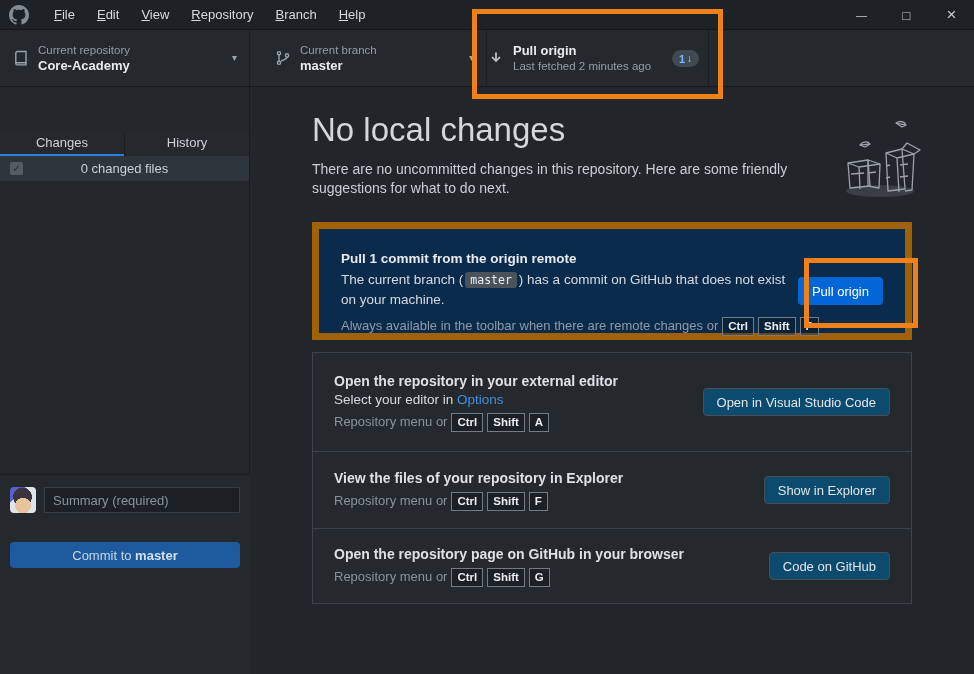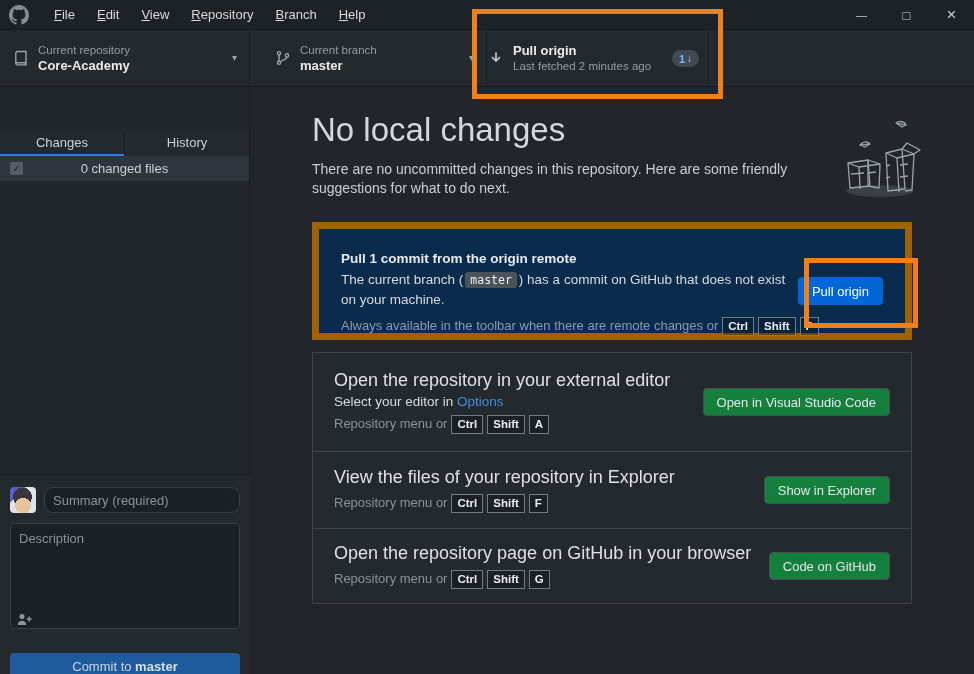--- a/index.html
+++ b/index.html
@@ -58,27 +58,27 @@
 
   .commit-panel { position:absolute; left:0; bottom:0; width:250px; height:200px;
     background:#24292e; border-top:1px solid #191d20; padding:12px 10px 10px 10px; }
   .summary-row { display:flex; align-items:center; }
   .avatar { width:26px; height:26px; border-radius:4px; flex:0 0 auto;
     background:
       radial-gradient(circle at 50% 72%, #e8c49a 0 34%, transparent 35%),
       radial-gradient(circle at 48% 38%, #3a3340 0 44%, transparent 45%),
       linear-gradient(135deg, #5662c8 0 30%, #dfe3ea 31% 100%); }
   .summary-input { flex:1; margin-left:8px; height:26px; background:#1b2025; border:1px solid #383f46;
-    border-radius:9px; color:#e6e9ec; font-size:13px; padding:0 8px; font-family:"Liberation Sans",sans-serif; }
+    border-radius:1px; color:#e6e9ec; font-size:13px; padding:0 8px; font-family:"Liberation Sans",sans-serif; }
   .desc-wrap { position:relative; margin-top:10px; }
   .desc-area { width:100%; height:106px; background:#1b2025; border:1px solid #383f46; border-radius:4px;
     color:#e6e9ec; font-size:13px; padding:7px 8px; resize:none; font-family:"Liberation Sans",sans-serif; }
   .summary-input::placeholder, .desc-area::placeholder { color:#8a929b; }
   .coauthor-icon { position:absolute; left:7px; bottom:7px; width:15px; height:13px; }
-  .commit-btn { margin-top:20px; width:100%; height:26px; background:#1e5a9e; border:none; border-radius:4px;
+  .commit-btn { margin-top:29px; width:100%; height:26px; background:#1e5a9e; border:none; border-radius:4px;
     color:#c8d6e5; font-size:13px; font-family:"Liberation Sans",sans-serif; }
   .commit-btn b { color:#d3e0ee; }
 
   
   .main { position:absolute; left:251px; top:87px; width:723px; height:587px; background:#22262b; }
   .main-title { position:absolute; left:61px; top:24px; font-size:33px; font-weight:300; color:#d4d8dc; }
   .main-sub { position:absolute; left:61px; top:73px; width:512px; font-size:14px; line-height:19px; color:#c9cfd4; }
   .illustration { position:absolute; left:583px; top:28px; }
 
   .pull-card { position:absolute; left:61px; top:135px; width:600px; height:118px;
@@ -96,25 +96,25 @@
     background:#0366d6; border:none; border-radius:4px; color:#ffffff; font-size:13px;
     font-family:"Liberation Sans",sans-serif; }
 
   .suggestions { position:absolute; left:61px; top:265px; width:600px; }
   .sugg-row { position:relative; border:1px solid #3e444c; background:#24292e;
     display:flex; align-items:center; justify-content:space-between; padding:0 21px; }
   .sugg-row + .sugg-row { margin-top:-1px; }
   .sugg-row.r1 { height:100px; }
   .sugg-row.r2 { height:78px; }
   .sugg-row.r3 { height:76px; }
-  .sugg-title { font-size:18px; font-weight:normal; color:#dde1e5; }
+  .sugg-title { font-size:14px; font-weight:bold; color:#dde1e5; }
   .sugg-line2 { margin-top:3px; font-size:13.5px; color:#d6dbe0; }
   .sugg-link { color:#418fdd; }
   .sugg-hint { margin-top:6px; font-size:13px; color:#8a929b; }
-  .btn-secondary { height:28px; padding:0 13px; background:#15803d; border:1px solid #474e56; border-radius:4px;
+  .btn-secondary { height:28px; padding:0 13px; background:#0c4a6e; border:1px solid #474e56; border-radius:4px;
     color:#e2e6ea; font-size:13px; font-family:"Liberation Sans",sans-serif; flex:0 0 auto; }
 
   svg .st { fill:none; stroke:#9aa2ab; stroke-width:1.4; }
   svg .stl { fill:none; stroke:#c6cbd0; stroke-width:1.7; stroke-linecap:round; stroke-linejoin:round; }
 </style>
 </head>
 <body>
 
 <div class="app">
 
@@ -188,28 +188,20 @@
     </div>
     <div class="filerow">
       <span class="checkbox">✓</span>
       <span>0 changed files</span>
     </div>
 
     <div class="commit-panel">
       <div class="summary-row">
         <div class="avatar"></div>
         <input class="summary-input" type="text" placeholder="Summary (required)" style="">
-      </div>
-      <div class="desc-wrap">
-        <textarea class="desc-area" placeholder="Description" style=""></textarea>
-        <svg class="coauthor-icon" viewBox="0 0 15 13">
-          <circle fill="#8d949c" cx="5" cy="3.4" r="2.5"></circle>
-          <path fill="#8d949c" d="M0.7 12c0-2.7 2-4.2 4.3-4.2S9.3 9.3 9.3 12z"></path>
-          <path fill="#8d949c" d="M11.4 3.6h1.6v1.7h1.6v1.5H13v1.7h-1.6V6.8H9.8V5.3h1.6z"></path>
-        </svg>
       </div>
       <button class="commit-btn"><span>Commit to </span><b>master</b></button>
     </div>
   </div>
 
   <div class="main">
     <div class="main-title">No local changes</div>
     <div class="main-sub">There are no uncommitted changes in this repository. Here are some friendly suggestions for what to do next.</div>
 
     <svg class="illustration" width="92" height="84" viewBox="0 0 92 84">

